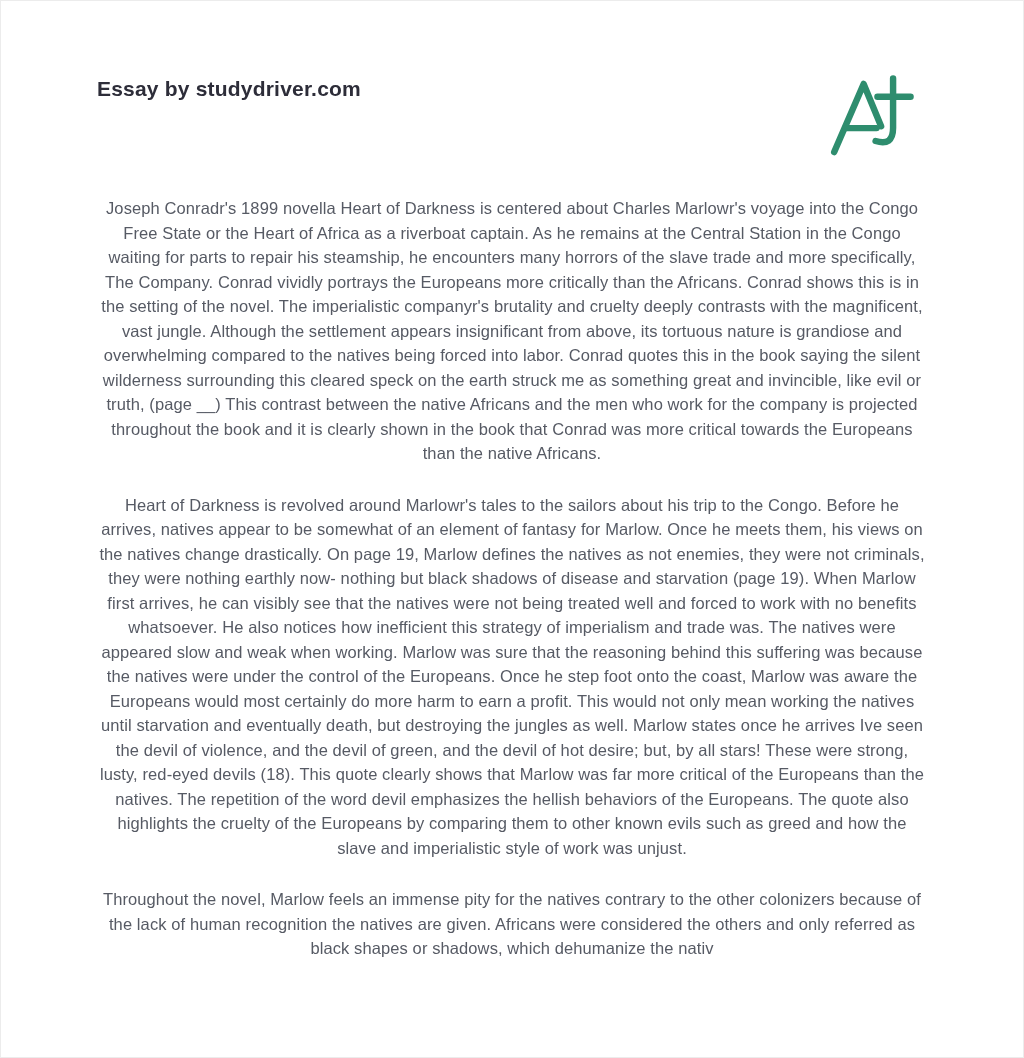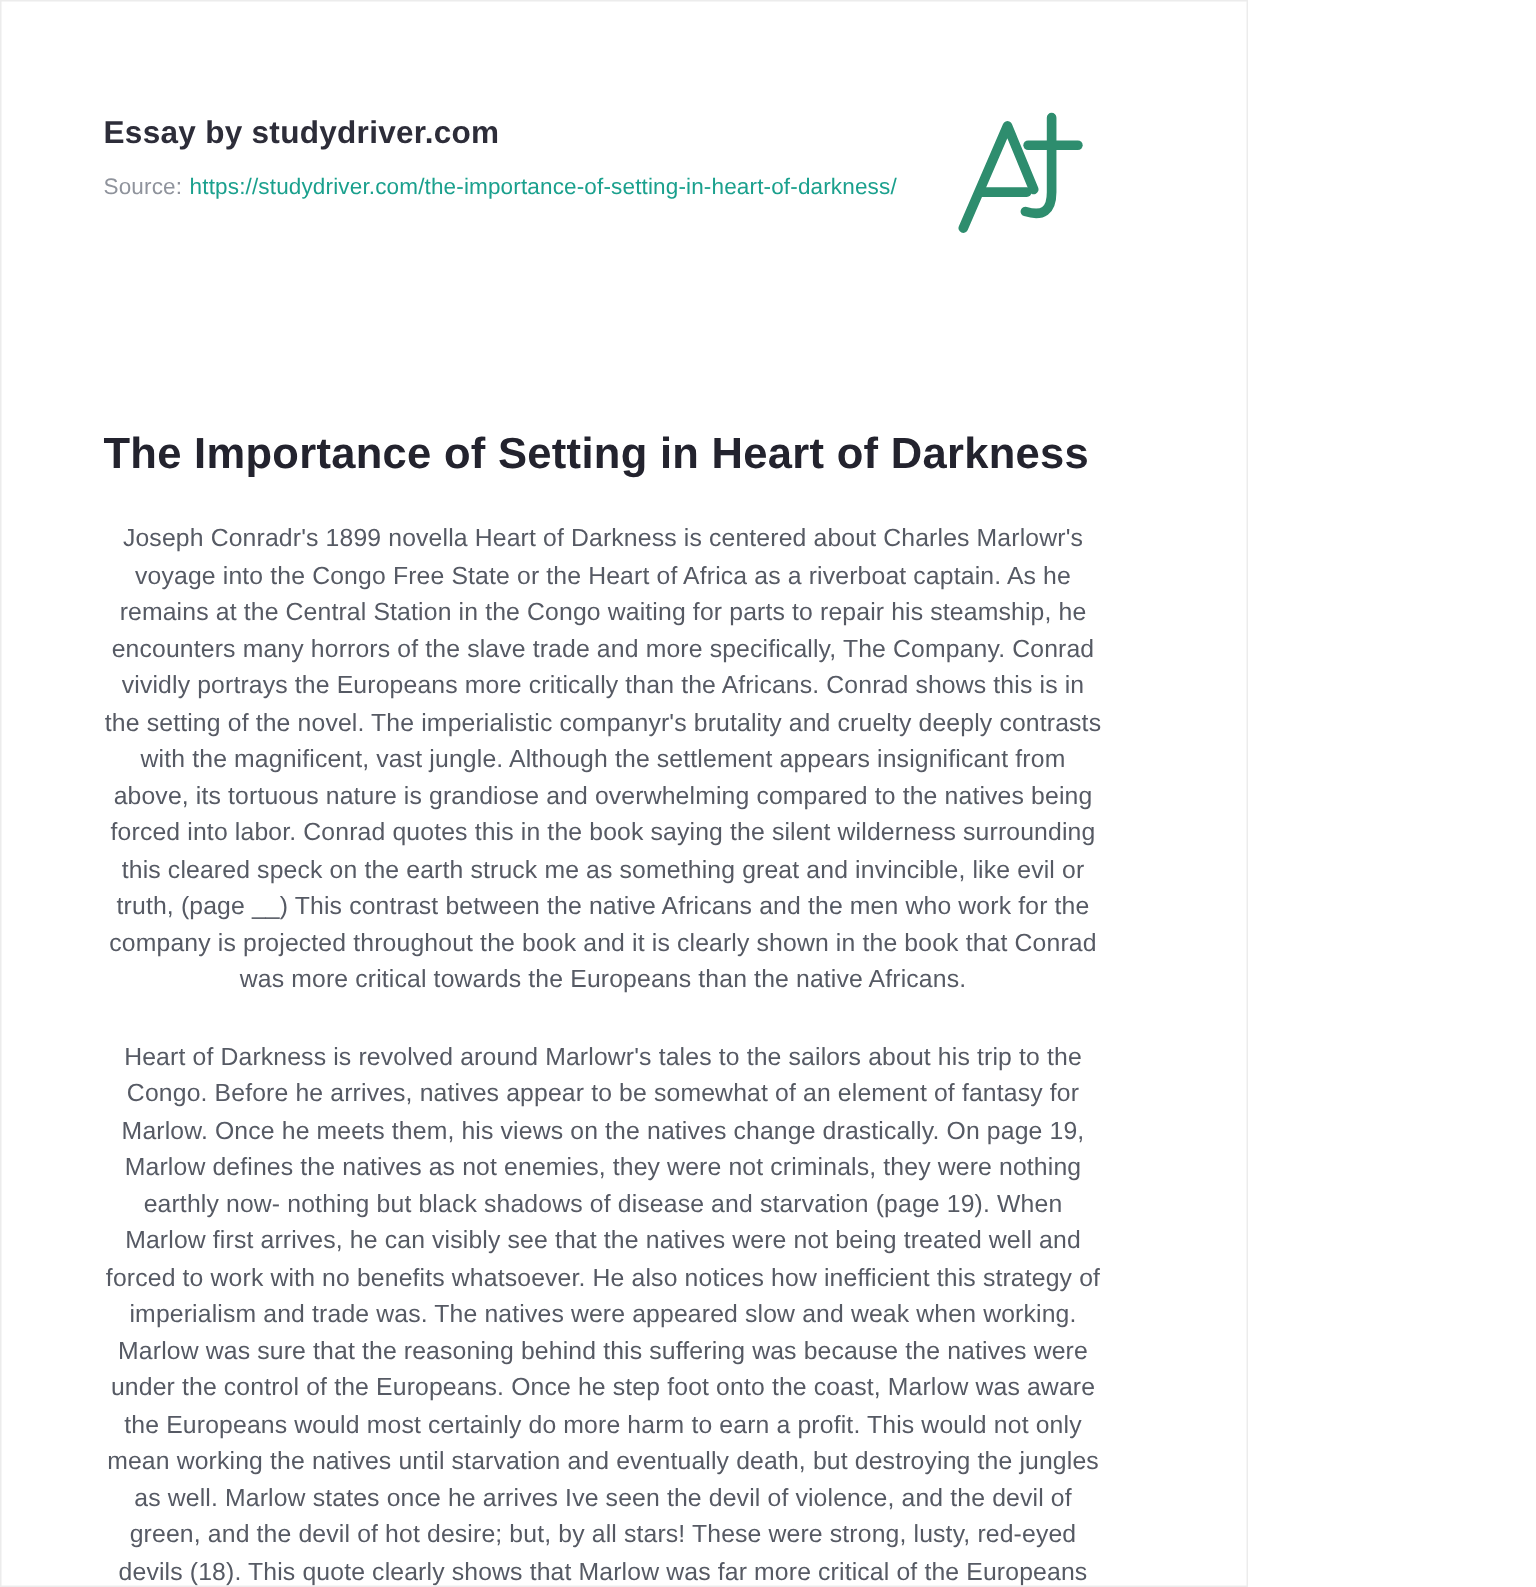--- a/index.html
+++ b/index.html
@@ -2,24 +2,24 @@
 <html><head>
 <meta charset="utf-8">
 <style>
   html, body {
     margin: 0;
     padding: 0;
     background: #ffffff;
     font-family: "Liberation Sans", "DejaVu Sans", sans-serif;
   }
   .page {
-    width: 832px;
+    width: 1024px;
     height: 1058px;
     box-sizing: border-box;
-    padding: 76px 96px 0 68px;
+    padding: 76px 96px 0 96px;
     border: 1px solid #ececec;
     overflow: hidden;
     background: #ffffff;
     position: relative;
   }
   .header {
     display: flex;
     justify-content: space-between;
     align-items: flex-start;
   }
@@ -66,38 +66,34 @@
   }
 </style>
 </head>
 <body>
 
 <div class="page">
 
   <div class="header">
     <div class="header-left">
       <div class="byline">Essay by studydriver.com</div>
-      <div class="source-line">
-        <span class="source-label">Source:</span><a class="source-url">https://studydriver.com/the-importance-of-setting-in-heart-of-darkness/</a>
-      </div>
     </div>
 
     <div class="logo">
       <svg width="92" height="94" viewBox="0 0 100 102">
         <g fill="none" stroke="#2e8d6e" stroke-width="7" stroke-linecap="round" stroke-linejoin="round">
           <path d="M10 88 L42 14 L61 60"></path>
           <path d="M22 62 L56 62"></path>
           <path d="M74 8 L74 62 Q74 82 55 76"></path>
           <path d="M57 28 L93 28"></path>
         </g>
       </svg>
     </div>
   </div>
 
-  <h1 class="title">The Importance of Setting in Heart of Darkness</h1>
 
   <div class="body-text">
     <p>Joseph Conradr's 1899 novella Heart of Darkness is centered about Charles Marlowr's voyage into the Congo Free State or the Heart of Africa as a riverboat captain. As he remains at the Central Station in the Congo waiting for parts to repair his steamship, he encounters many horrors of the slave trade and more specifically, The Company. Conrad vividly portrays the Europeans more critically than the Africans. Conrad shows this is in the setting of the novel. The imperialistic companyr's brutality and cruelty deeply contrasts with the magnificent, vast jungle. Although the settlement appears insignificant from above, its tortuous nature is grandiose and overwhelming compared to the natives being forced into labor. Conrad quotes this in the book saying the silent wilderness surrounding this cleared speck on the earth struck me as something great and invincible, like evil or truth, (page __) This contrast between the native Africans and the men who work for the company is projected throughout the book and it is clearly shown in the book that Conrad was more critical towards the Europeans than the native Africans.</p>
     <p>Heart of Darkness is revolved around Marlowr's tales to the sailors about his trip to the Congo. Before he arrives, natives appear to be somewhat of an element of fantasy for Marlow. Once he meets them, his views on the natives change drastically. On page 19, Marlow defines the natives as not enemies, they were not criminals, they were nothing earthly now- nothing but black shadows of disease and starvation (page 19). When Marlow first arrives, he can visibly see that the natives were not being treated well and forced to work with no benefits whatsoever. He also notices how inefficient this strategy of imperialism and trade was. The natives were appeared slow and weak when working. Marlow was sure that the reasoning behind this suffering was because the natives were under the control of the Europeans. Once he step foot onto the coast, Marlow was aware the Europeans would most certainly do more harm to earn a profit. This would not only mean working the natives until starvation and eventually death, but destroying the jungles as well. Marlow states once he arrives Ive seen the devil of violence, and the devil of green, and the devil of hot desire; but, by all stars! These were strong, lusty, red-eyed devils (18). This quote clearly shows that Marlow was far more critical of the Europeans than the natives. The repetition of the word devil emphasizes the hellish behaviors of the Europeans. The quote also highlights the cruelty of the Europeans by comparing them to other known evils such as greed and how the slave and imperialistic style of work was unjust.</p>
     <p>Throughout the novel, Marlow feels an immense pity for the natives contrary to the other colonizers because of the lack of human recognition the natives are given. Africans were considered the others and only referred as black shapes or shadows, which dehumanize the nativ</p>
   </div>
 
 </div>
 
 </body></html>

